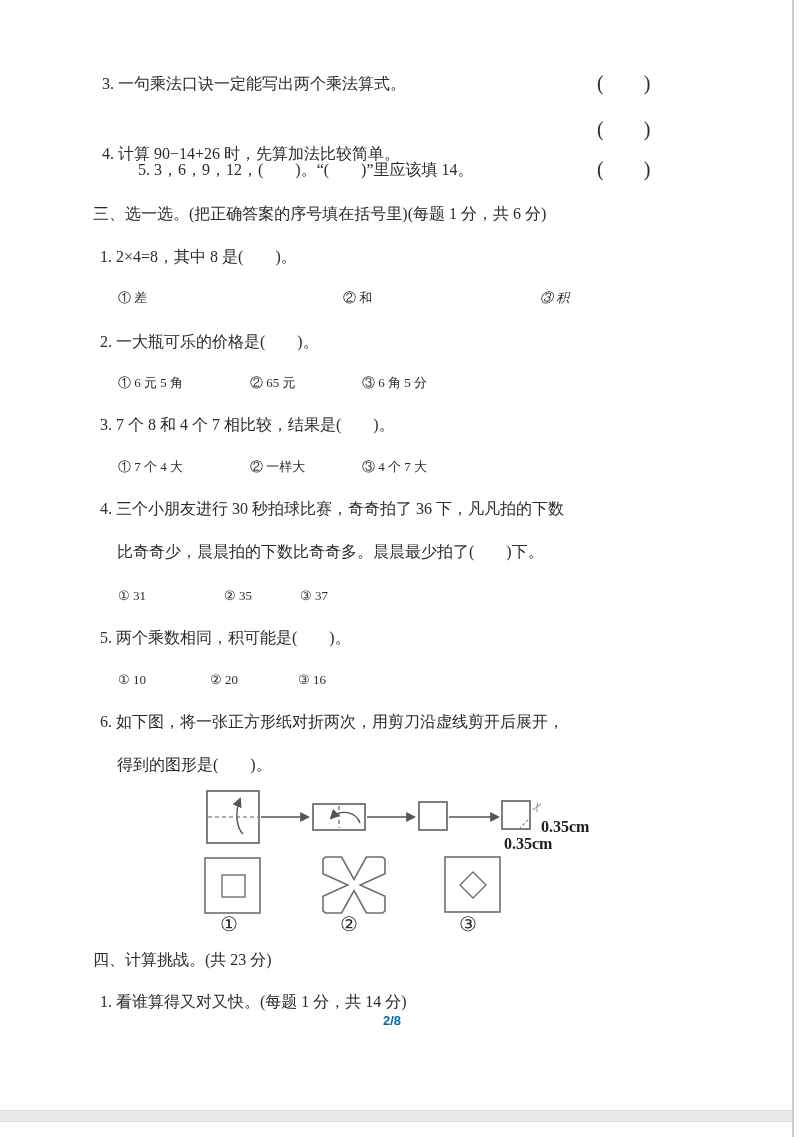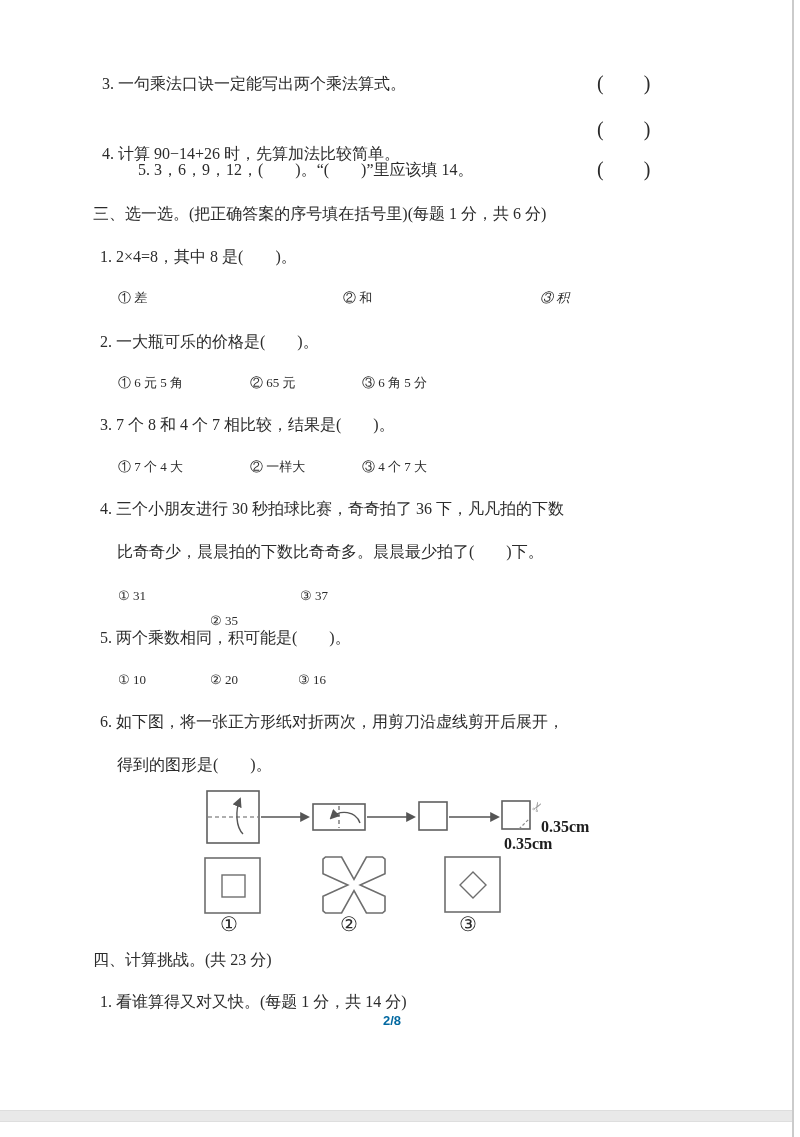--- a/index.html
+++ b/index.html
@@ -68,21 +68,21 @@
   <span class="opt" style="left:362px; top:371px;">③ 6 角 5 分</span>
 
   <div class="line" style="left:100px; top:413px;">3. 7 个 8 和 4 个 7 相比较，结果是(　　)。</div>
   <span class="opt" style="left:118px; top:455px;">① 7 个 4 大</span>
   <span class="opt" style="left:250px; top:455px;">② 一样大</span>
   <span class="opt" style="left:362px; top:455px;">③ 4 个 7 大</span>
 
   <div class="line" style="left:100px; top:497px;">4. 三个小朋友进行 30 秒拍球比赛，奇奇拍了 36 下，凡凡拍的下数</div>
   <div class="line" style="left:117px; top:540px;">比奇奇少，晨晨拍的下数比奇奇多。晨晨最少拍了(　　)下。</div>
   <span class="opt" style="left:118px; top:584px;">① 31</span>
-  <span class="opt" style="left:210px; top:584px;margin-top:25px;">② 35</span>
+  <span class="opt" style="left:224px; top:584px;">② 35</span>
   <span class="opt" style="left:300px; top:584px;">③ 37</span>
 
   <div class="line" style="left:100px; top:626px;">5. 两个乘数相同，积可能是(　　)。</div>
   <span class="opt" style="left:118px; top:668px;">① 10</span>
   <span class="opt" style="left:210px; top:668px;">② 20</span>
   <span class="opt" style="left:298px; top:668px;">③ 16</span>
 
   <div class="line" style="left:100px; top:710px;">6. 如下图，将一张正方形纸对折两次，用剪刀沿虚线剪开后展开，</div>
   <div class="line" style="left:117px; top:753px;">得到的图形是(　　)。</div>
 

